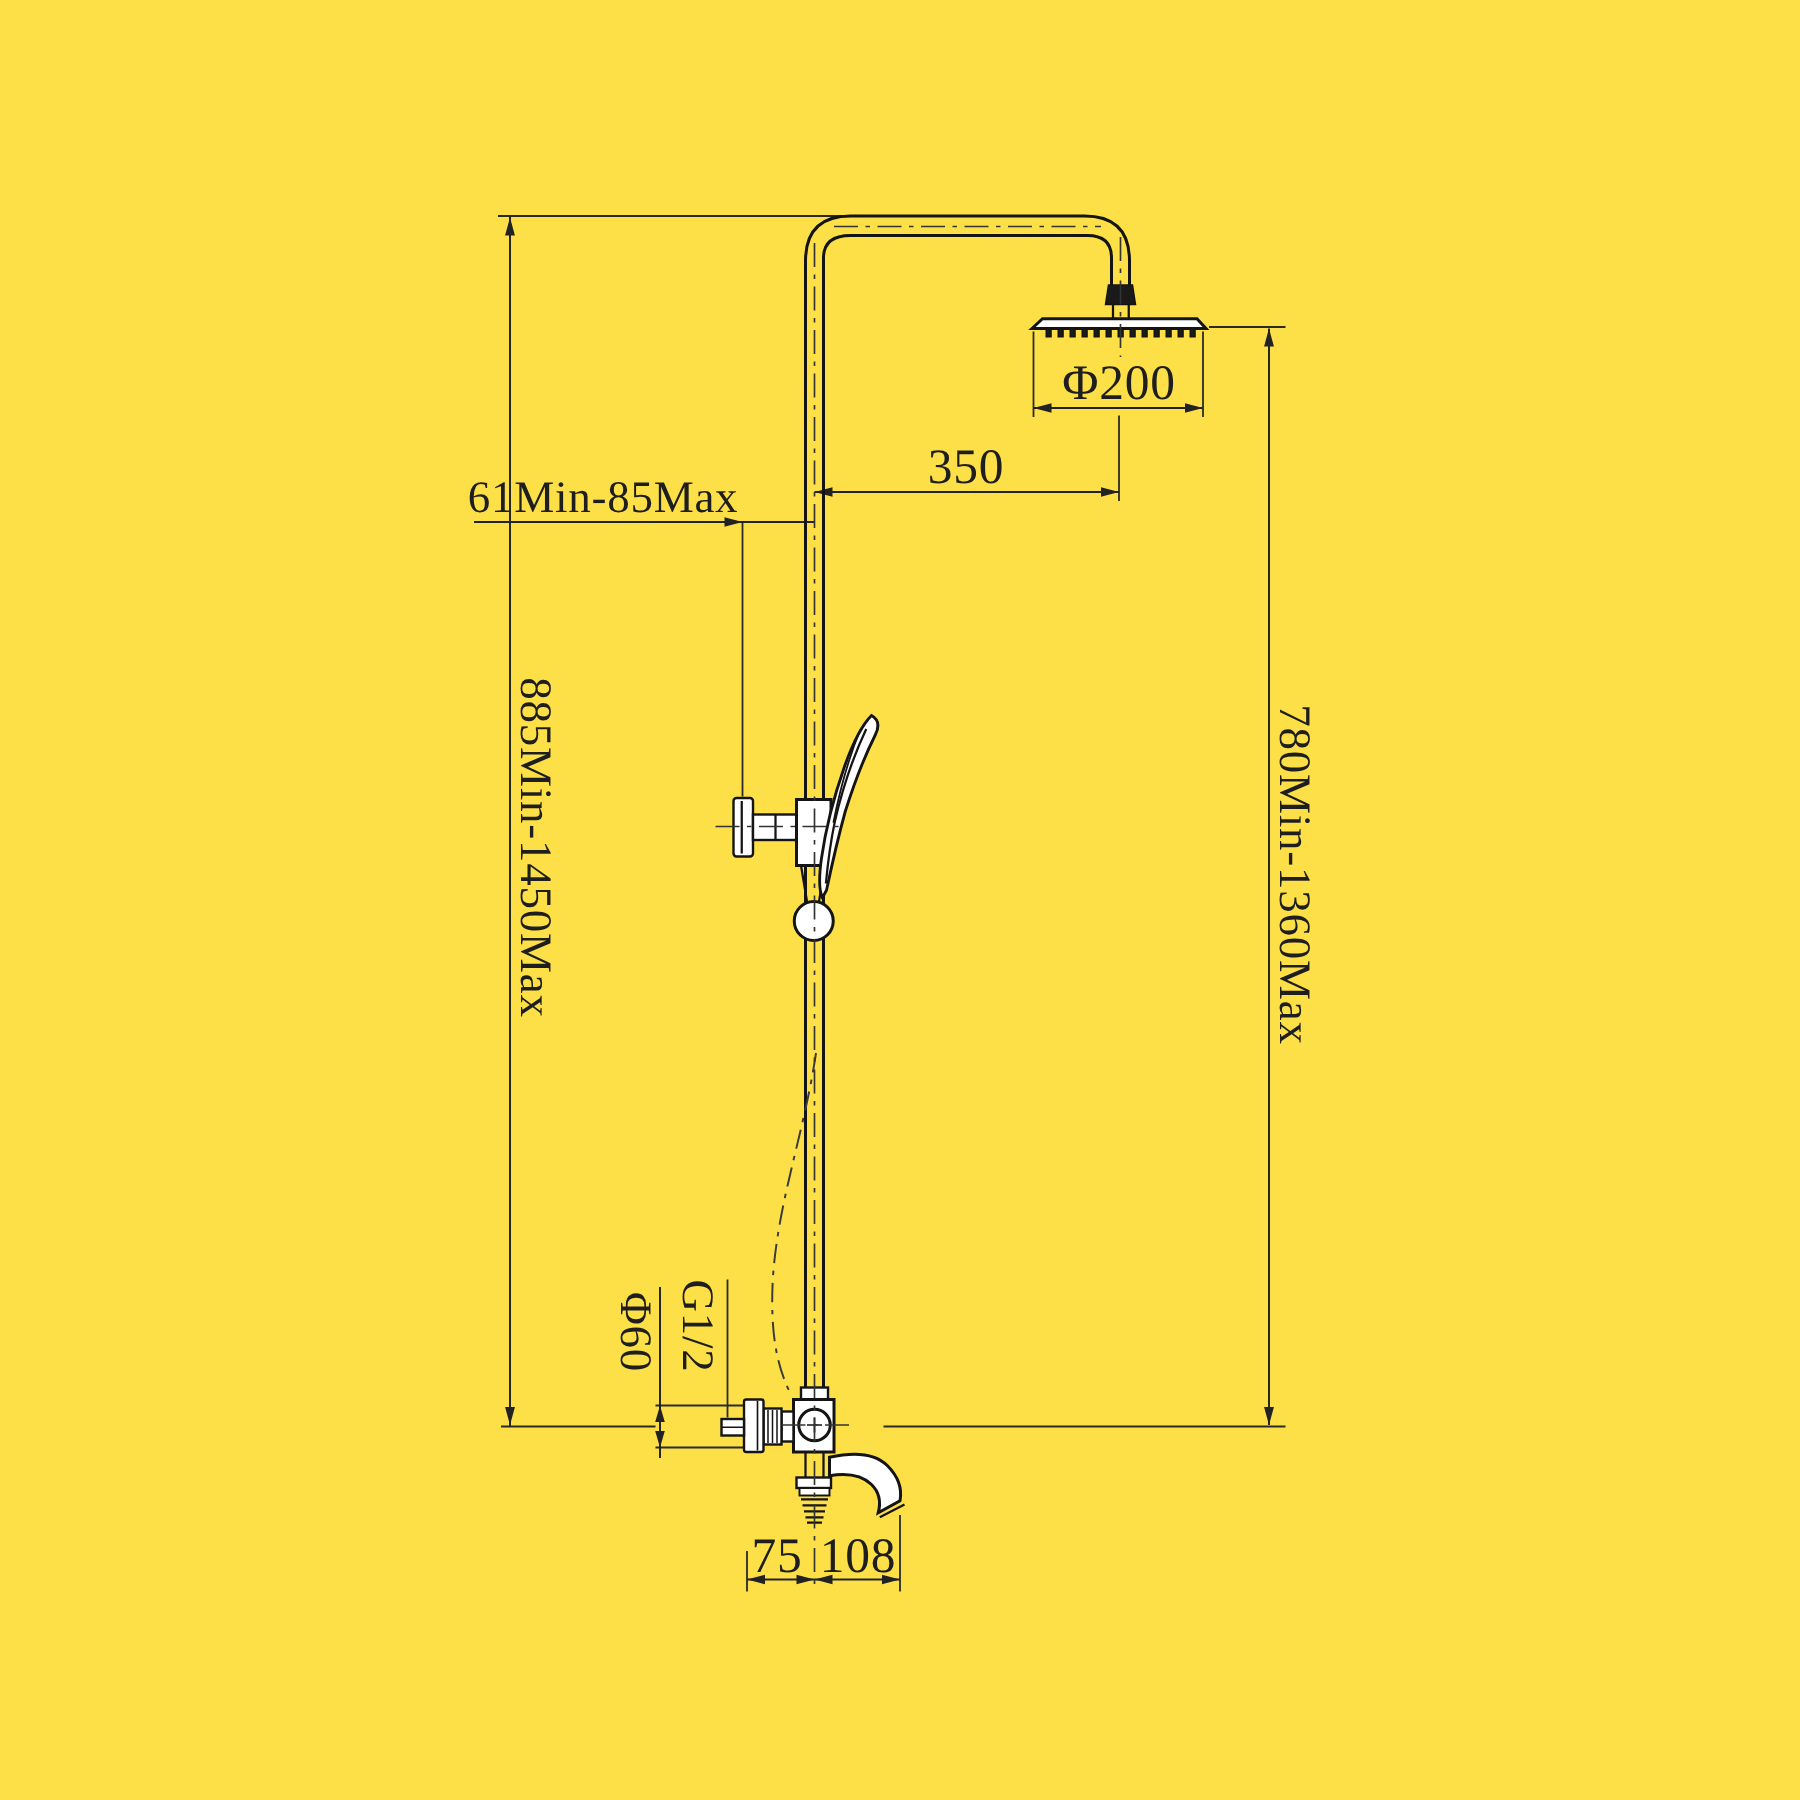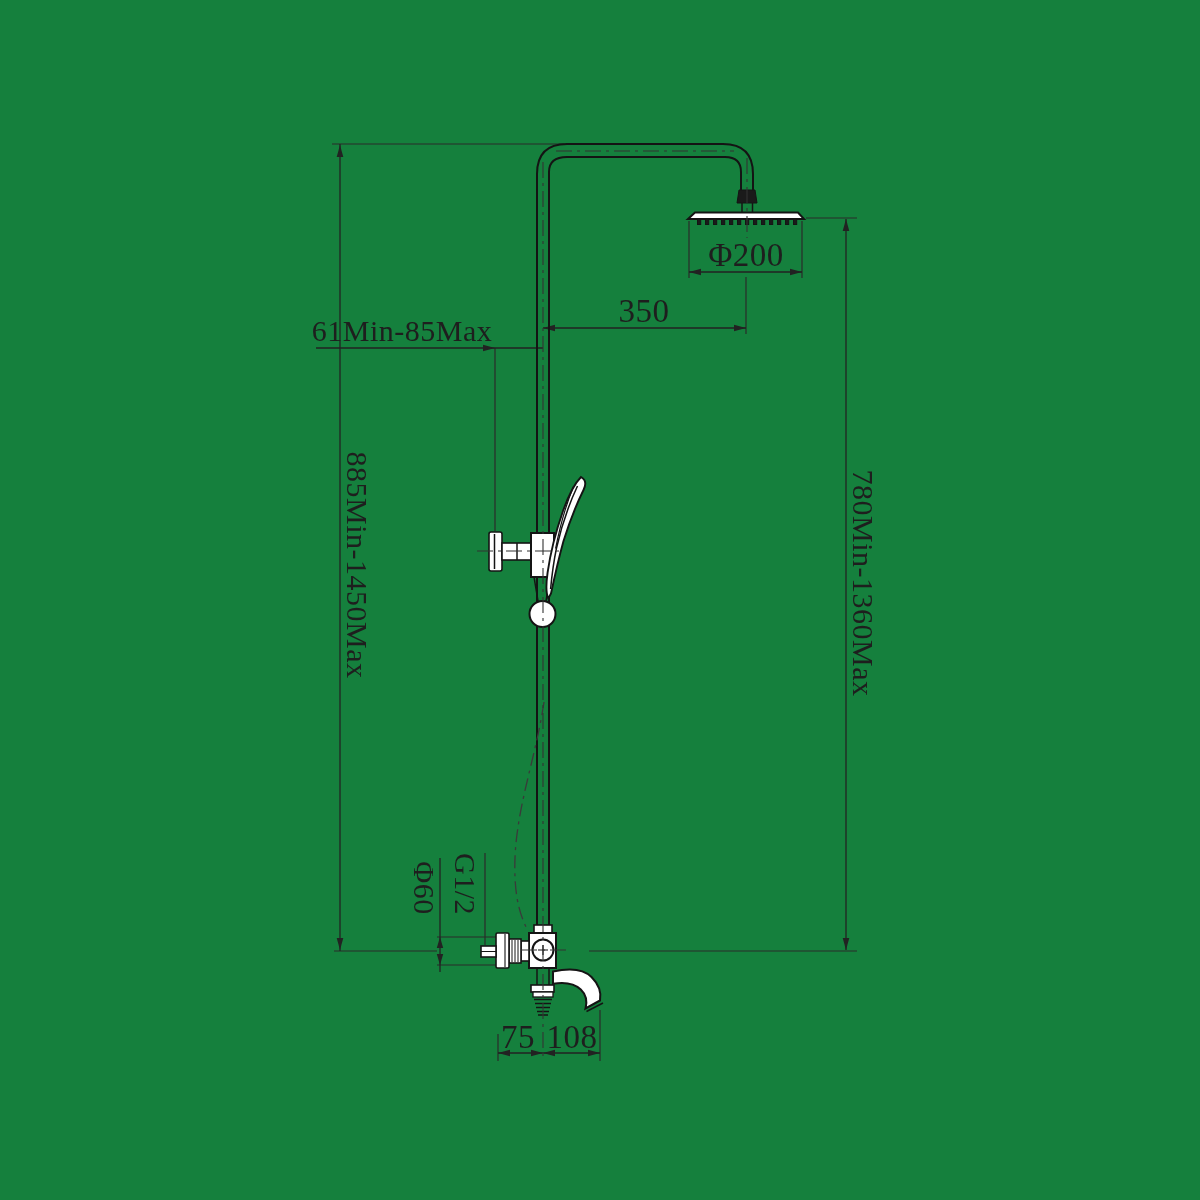--- a/index.html
+++ b/index.html
@@ -1,16 +1,16 @@
 <!DOCTYPE html>
 <html><head>
 <meta charset="utf-8">
 <style>
   html,body{margin:0;padding:0;background:#ffffff;}
-  .stage{position:relative;width:1200px;height:1200px;background:#15803d;overflow:hidden;}
+  .stage{position:relative;width:1200px;height:1200px;background:#fde047;overflow:hidden;}
   svg{position:absolute;left:0;top:0;}
   text{font-family:"Liberation Serif","DejaVu Serif",serif;fill:#1e1e1e;letter-spacing:0.5px;}
   .dimtxt{font-size:33px;}
   .dimtxt-sm{font-size:30px;}
   .objline{stroke:#141414;stroke-width:2;fill:none;stroke-linecap:round;}
   .objline-thin{stroke:#141414;stroke-width:1.5;fill:none;}
   .objfill{stroke:#141414;stroke-width:2;fill:#ffffff;}
   .objfill-thin{stroke:#141414;stroke-width:1.6;fill:#ffffff;}
   .dimline{stroke:#222222;stroke-width:1.3;fill:none;}
   .extline{stroke:#2a2a2a;stroke-width:1.2;fill:none;}

